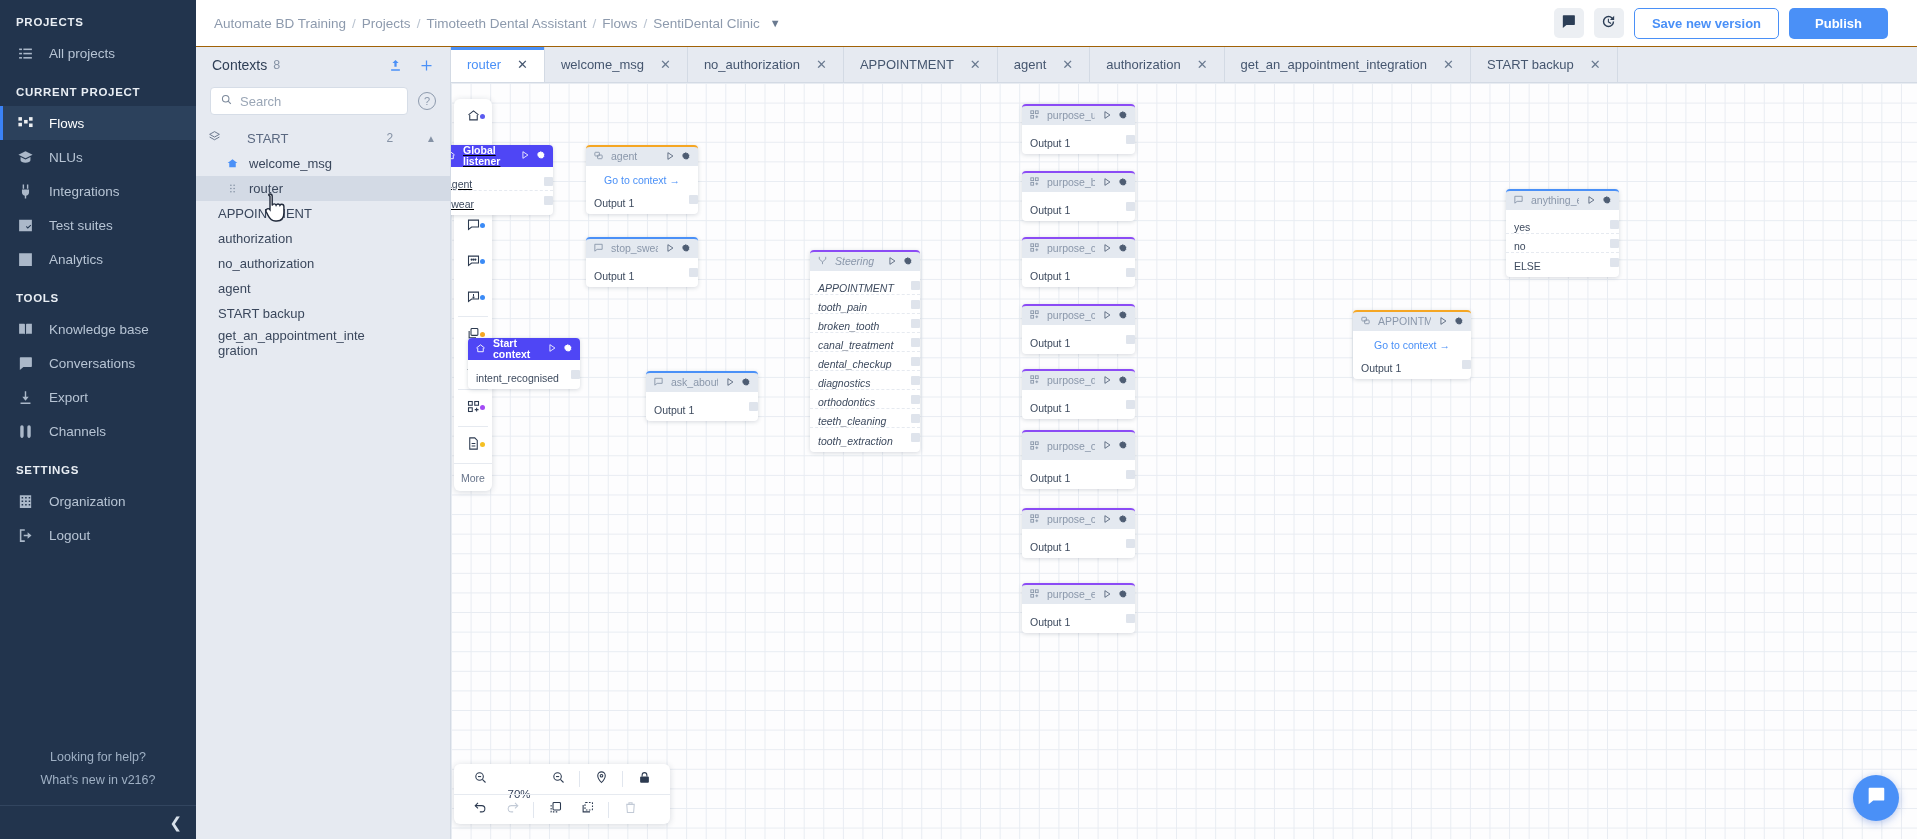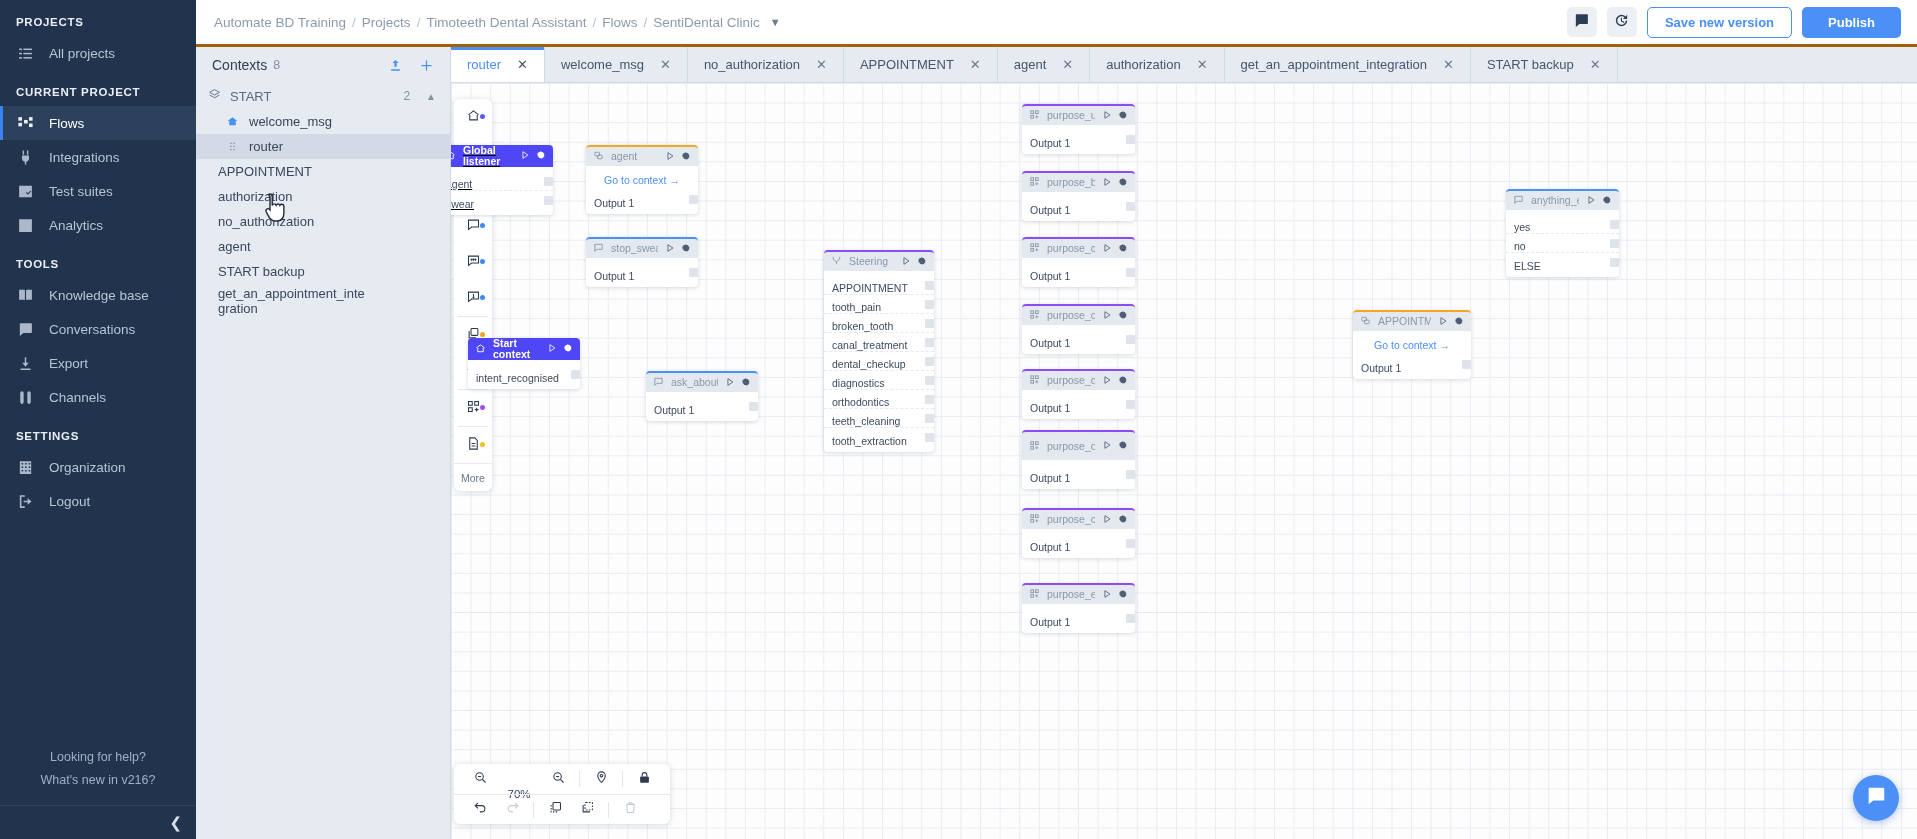--- a/index.html
+++ b/index.html
@@ -52,22 +52,22 @@
   .side-collapse {
     position: absolute; bottom: 0; left: 0; width: 196px; height: 34px;
     border-top: 1px solid #32455f; display:flex; align-items:center;
     justify-content:flex-end; padding-right: 14px; color: #d7e0ea; cursor:pointer;
     font-size: 15px;
   }
 
   
   .main { flex: 1; display: flex; flex-direction: column; min-width: 0;}
   .topbar {
-    height: 47px; background: #fff; border-bottom: 3px solid #a16207;
-    display: flex; padding: 0 16px 0 18px; gap: 10px;
+    height: 47px; background: #fff; border-bottom: 1px solid #a16207;
+    display: flex; padding: 0 29px 0 18px; gap: 10px;
   }
   .breadcrumb { font-size: 13.5px; color: #8d9aad; display:flex; align-items:center; gap:6px; }
   .breadcrumb .crumb { cursor: pointer; }
   .breadcrumb .sep { color: #b9c3d0; }
   .breadcrumb .caret { color:#6a7a90; font-size:11px; margin-left:4px; cursor:pointer;}
   .topbar-right { margin-left: auto; display: flex; align-items: center; gap: 10px;}
   .icon-btn {
     width: 30px; height: 30px; border-radius: 5px; background: #eceff3;
     display: flex; align-items: center; justify-content: center; cursor: pointer;
     color: #2c3e56;
@@ -106,21 +106,21 @@
   }
   .search-box svg { width:13px;height:13px; fill:none; stroke:#7d8a9c; stroke-width:2;}
   .search-box input {
     border:none; outline:none; font-size:13px; color:#48556a; width:100%;
     font-family:"Liberation Sans", sans-serif; background:transparent;
   }
   .search-box input::placeholder { color:#9aa6b6;}
   .help-ico { width:18px;height:18px;border-radius:50%;border:1.4px solid #8d9aad;color:#8d9aad;
     font-size:11px; display:flex;align-items:center;justify-content:center;cursor:pointer;}
   .ctx-group {
-    display:flex; align-items:center; gap:9px; padding: 5px 14px 5px 12px; font-size:13px;
+    display:flex; align-items:center; gap:26px; padding: 5px 14px 5px 12px; font-size:13px;
     color:#5a6880; cursor:pointer;
   }
   .ctx-group .g-count { margin-left:auto; font-size:12px; color:#8592a5;}
   .ctx-group .g-caret { font-size:10px; color:#8592a5; margin-left:7px;}
   .ctx-item {
     display:flex; align-items:center; gap:10px; height:25px; padding-left:30px;
     font-size:13px; color:#3a475c; cursor:pointer;
   }
   .ctx-item.sel { background:#d3dae5;}
   .ctx-item .ci { width:13px;height:13px;display:flex;align-items:center;justify-content:center;}
@@ -243,20 +243,28 @@
           <span class="ico">
             <svg viewBox="0 0 24 24">
               <rect x="2" y="3" width="5" height="5"></rect>
               <rect x="2" y="11" width="5" height="5"></rect>
               <rect x="10" y="7" width="5" height="5"></rect>
               <rect x="17" y="3" width="5" height="5"></rect>
               <rect x="17" y="12" width="5" height="5"></rect>
             </svg>
           </span>
           <span>Flows</span>
+        </div>
+        <div class="nav-item">
+          <span class="ico">
+            <svg viewBox="0 0 24 24">
+              <path d="M12 3L2 8l10 5 10-5-10-5zm-7 8.2V16c0 2 3.2 3.4 7 3.4s7-1.4 7-3.4v-4.8l-7 3.5-7-3.5z"></path>
+            </svg>
+          </span>
+          <span>NLUs</span>
         </div>
         <div class="nav-item">
           <span class="ico">
             <svg viewBox="0 0 24 24">
               <path d="M8 2v6h2V2H8zm6 0v6h2V2h-2zM7 9v4a5 5 0 004 4.9V22h2v-4.1A5 5 0 0017 13V9H7z"></path>
             </svg>
           </span>
           <span>Integrations</span>
         </div>
         <div class="nav-item">
@@ -386,20 +394,32 @@
               </span>
             </span>
             <span>
               <span>
                 <svg viewBox="0 0 24 24">
                     <path d="M11 4h2v7h7v2h-7v7h-2v-7H4v-2h7V4z"></path>
                   </svg>
               </span>
             </span>
           </span>
+        </div>
+        <div class="search-row">
+          <div class="search-box">
+            <span>
+              <svg viewBox="0 0 24 24">
+                  <circle cx="10.5" cy="10.5" r="6"></circle>
+                  <path d="M15 15l5 5"></path>
+                </svg>
+            </span>
+            <input type="text" placeholder="Search" style="">
+          </div>
+          <div class="help-ico">?</div>
         </div>
 
         <div class="ctx-group">
           <span>
             <svg width="13" height="13" viewBox="0 0 24 24" fill="none" stroke="#5a6880" stroke-width="1.6">
                 <path d="M12 3l9 5-9 5-9-5 9-5z"></path>
                 <path d="M3 13l9 5 9-5"></path>
               </svg>
           </span>
           <span>START</span>
@@ -718,21 +738,21 @@
                       </svg></span>
                   </span>
                 </div>
                 <div class="nbody">
                   <div class="row">
                     <span>Output 1</span>
                     <span class="port"></span>
                   </div>
                 </div>
               </div>
-              <div class="node purple" style="left: 373px; top: 167px; width: 110px;">
+              <div class="node purple" style="left: 359px; top: 167px; width: 110px; font-style: italic;">
                 <div class="nhead">
                   <span class="tico"><svg viewBox="0 0 24 24">
                       <path d="M5 4v5l7 6v5M19 4v5l-7 6" fill="none" stroke="currentColor" stroke-width="2"></path>
                     </svg></span>
                   <span class="nttl">Steering</span>
                   <span class="act">
                     <span><svg viewBox="0 0 24 24">
                         <path d="M7 4l12 8-12 8V4z" fill="none" stroke="currentColor" stroke-width="2"></path>
                       </svg></span>
                     <span><svg viewBox="0 0 24 24">

